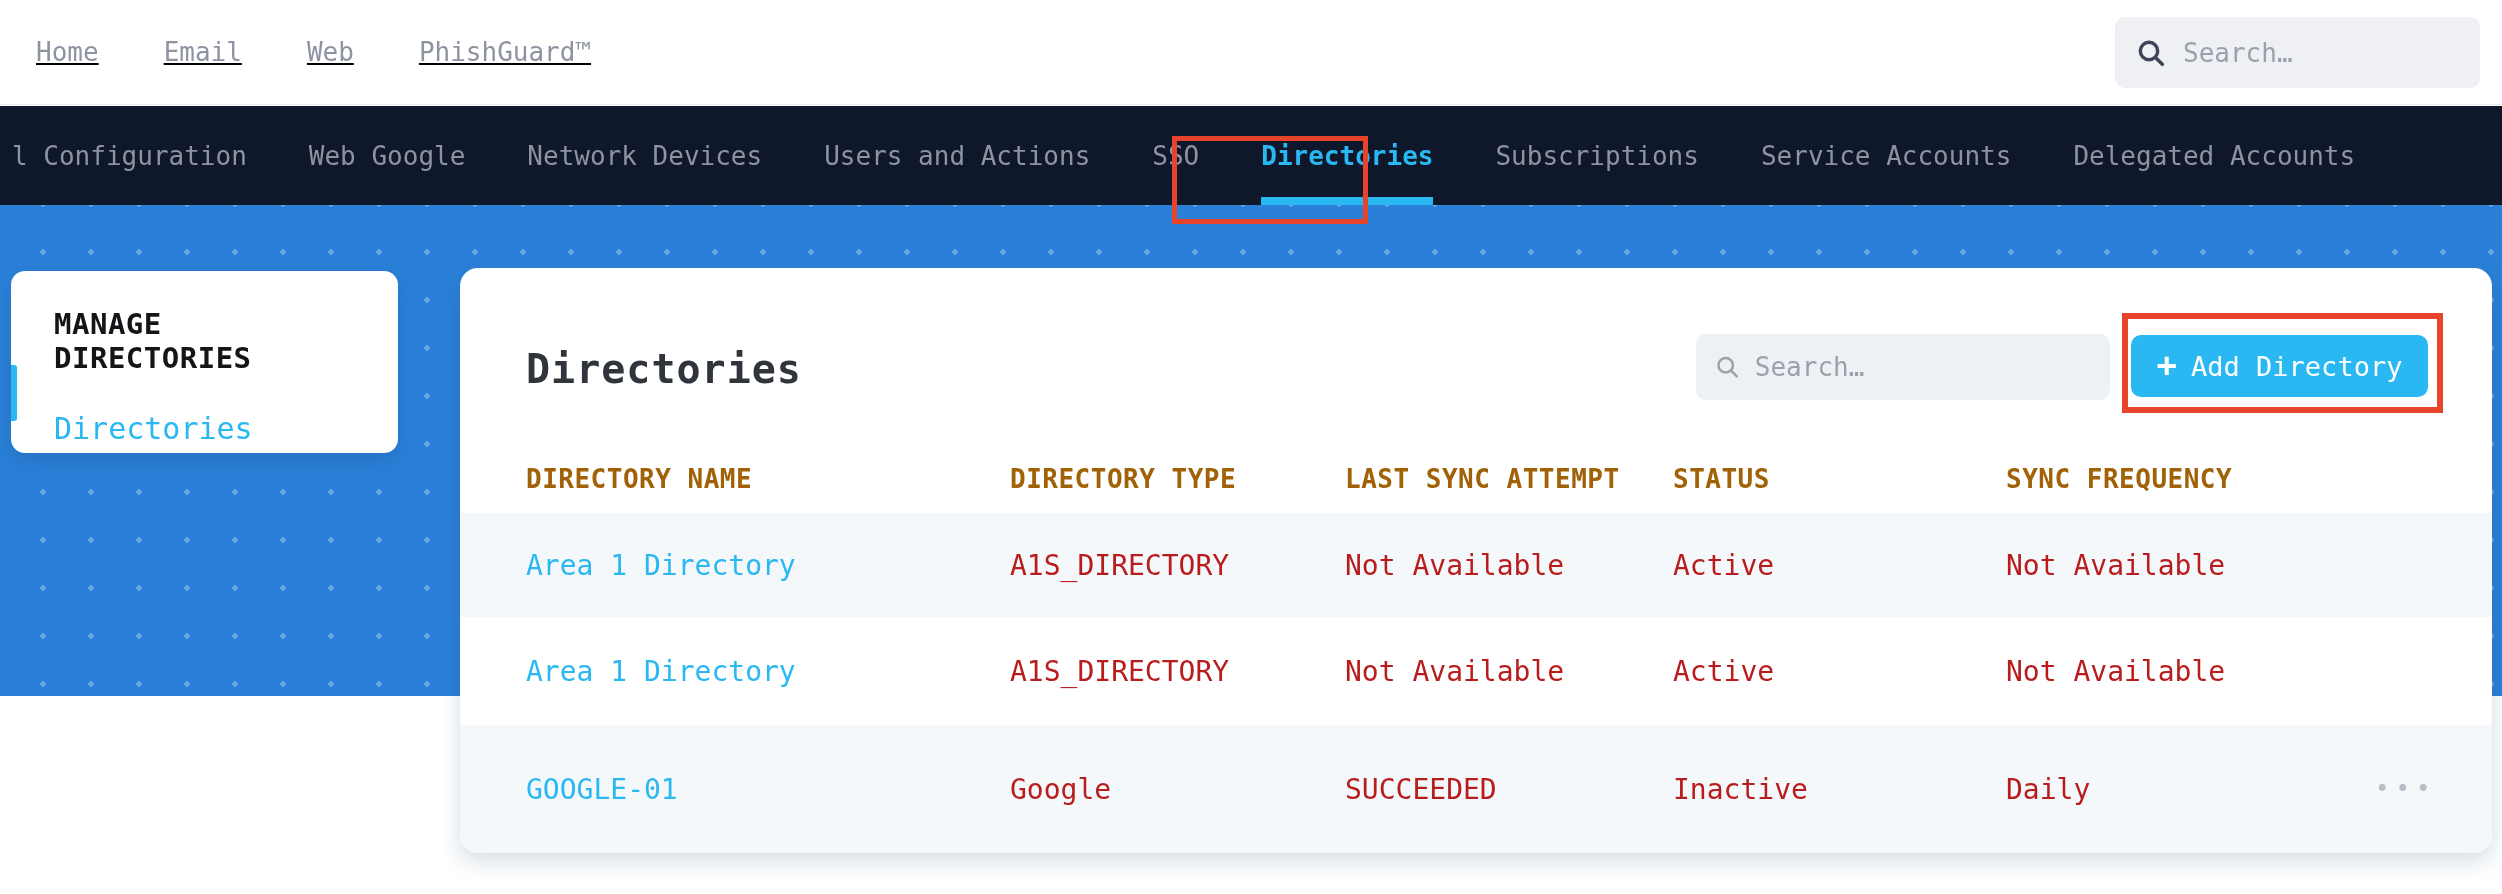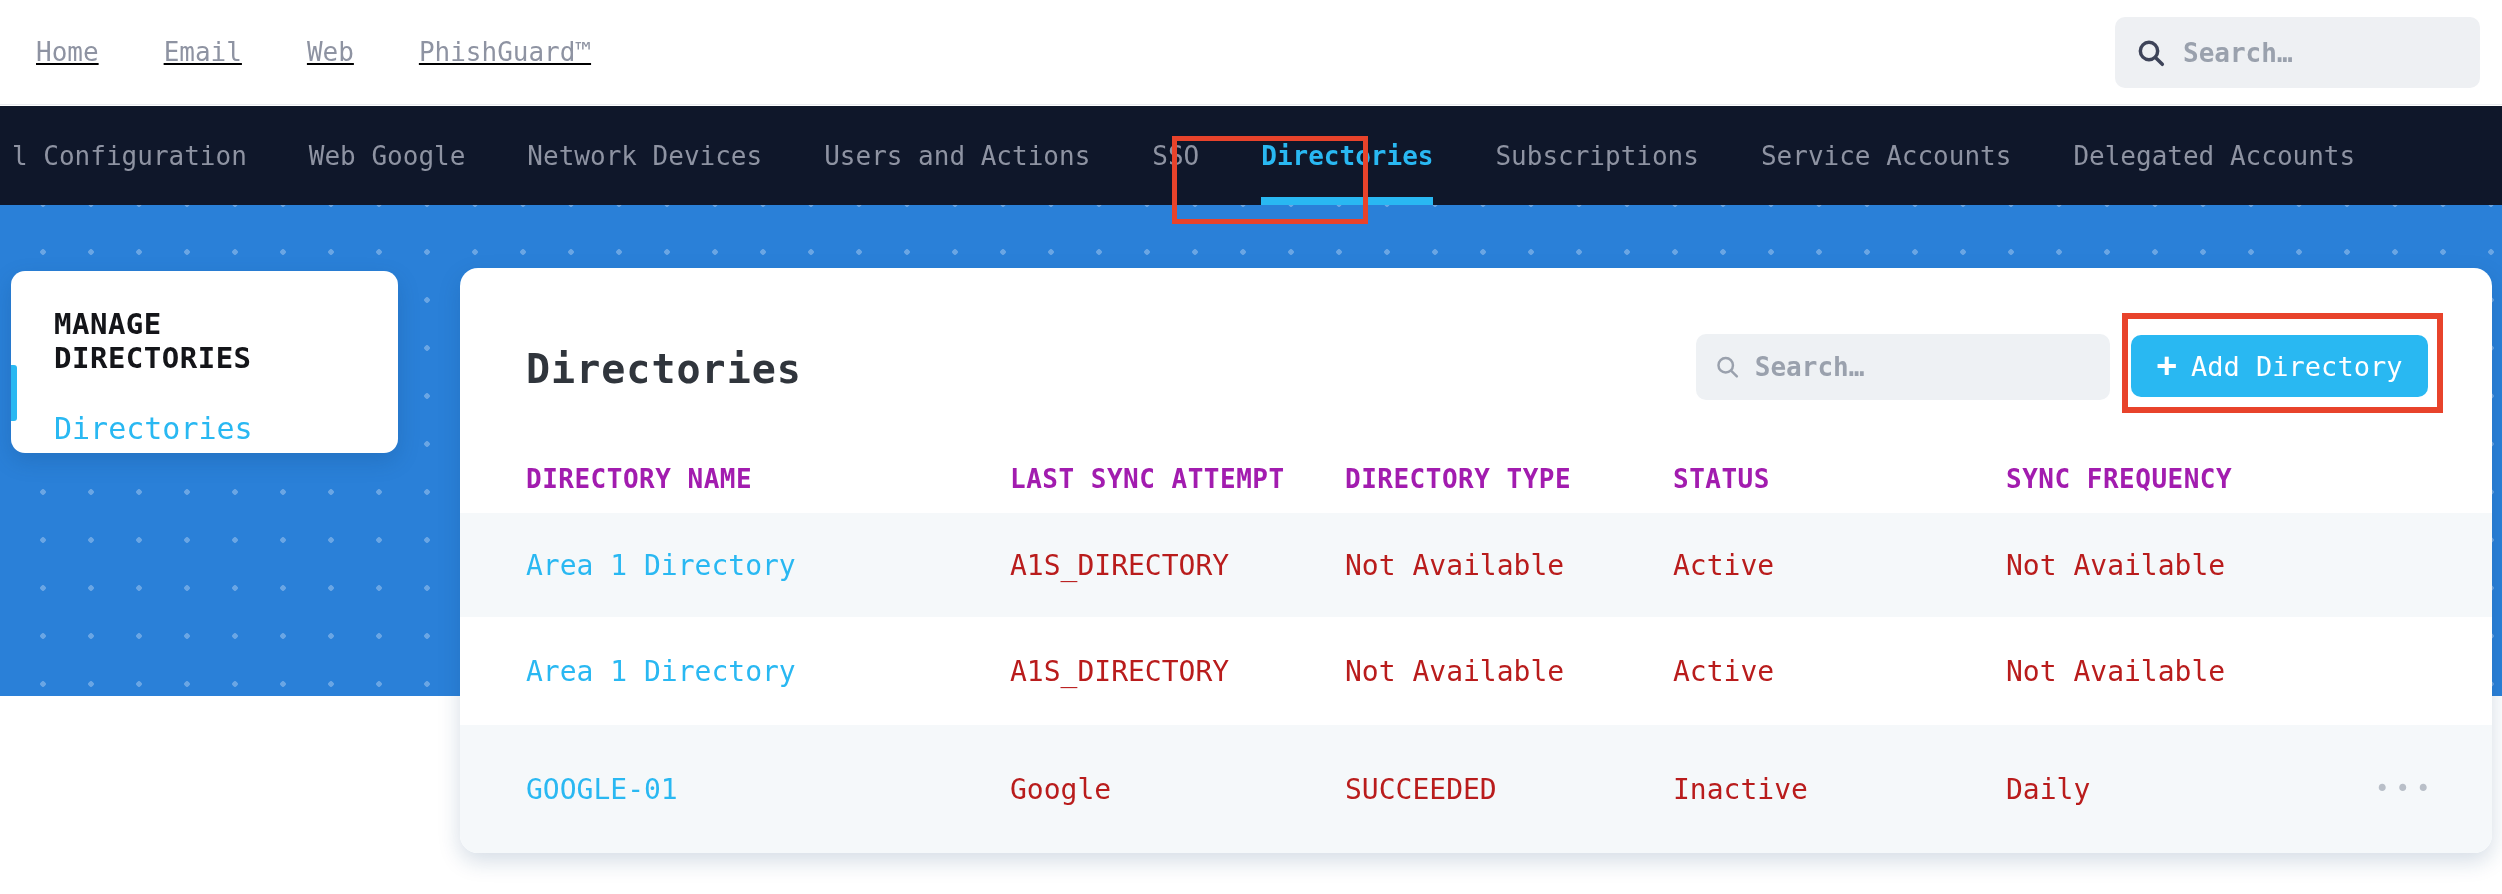--- a/index.html
+++ b/index.html
@@ -18,21 +18,21 @@
   }
   .nav1-item { font-size:26px; color:#8e93a2; cursor:pointer; white-space:nowrap; }
   .nav1-search {
     position:absolute; left:2115px; top:17px; width:365px; height:71px;
     background:#eef0f3; border-radius:10px;
     display:flex; align-items:center; padding:0 20px; gap:16px;
   }
   .nav1-search svg { flex:0 0 auto; }
   .search-input {
     border:none; outline:none; background:transparent; width:100%;
-    font-family:"DejaVu Sans Mono", monospace; font-size:26px; color:#4a5060;font-weight:bold;
+    font-family:"DejaVu Sans Mono", monospace; font-size:26px; color:#4a5060;
   }
   .search-input::placeholder { color:#9aa1ad; opacity:1; }
 
   
   .nav2 {
     position:absolute; left:0; top:106px; width:2502px; height:99px;
     background:#0f172a; display:flex; align-items:stretch;
     padding-left:12px; gap:62px; overflow:hidden;
   }
   .nav2-item {
@@ -96,21 +96,21 @@
     position:absolute; left:0; right:0; top:177px; bottom:0;
     display:flex; flex-direction:column;
     border-radius:0 0 18px 18px; overflow:hidden;
   }
   .tgrid {
     display:grid;
     grid-template-columns:484px 335px 328px 333px 369px 1fr;
     padding-left:66px; align-items:center;
   }
   .thead { height:68px; flex:0 0 auto; }
-  .th { font-size:26px; font-weight:bold; color:#a21caf; letter-spacing:0.5px; white-space:nowrap; }
+  .th { font-size:26px; font-weight:bold; color:#a16207; letter-spacing:0.5px; white-space:nowrap; }
   .tbody { flex:1; display:flex; flex-direction:column; }
   .tr { height:104px; flex:0 0 auto; background:#ffffff; }
   .tr:nth-child(odd) { background:#f5f8fa; }
   .tr:nth-child(2) { height:108px; }
   .tr:last-child { flex:1; }
   .td { font-size:28px; color:#b91c1c; white-space:nowrap; }
   .td.link { color:#29b8f2; cursor:pointer; }
   .menu-dots {
     font-size:24px; letter-spacing:6px; color:#b9bfc8; cursor:pointer;
     justify-self:start;
@@ -176,22 +176,22 @@
       </div>
 
       <button class="add-btn">
         <span class="plus">+</span>
         <span class="lbl">Add Directory</span>
       </button>
 
       <div class="table-area">
         <div class="tgrid thead" id="table-header">
             <div class="th">DIRECTORY NAME</div>
+            <div class="th">DIRECTORY TYPE</div>
             <div class="th">LAST SYNC ATTEMPT</div>
-            <div class="th">DIRECTORY TYPE</div>
             <div class="th">STATUS</div>
             <div class="th">SYNC FREQUENCY</div>
             <div></div>
           </div>
         <div class="tbody" id="table-body">
             <div class="tgrid tr">
               <div class="td link">Area 1 Directory</div>
               <div class="td">A1S_DIRECTORY</div>
               <div class="td">Not Available</div>
               <div class="td">Active</div>

